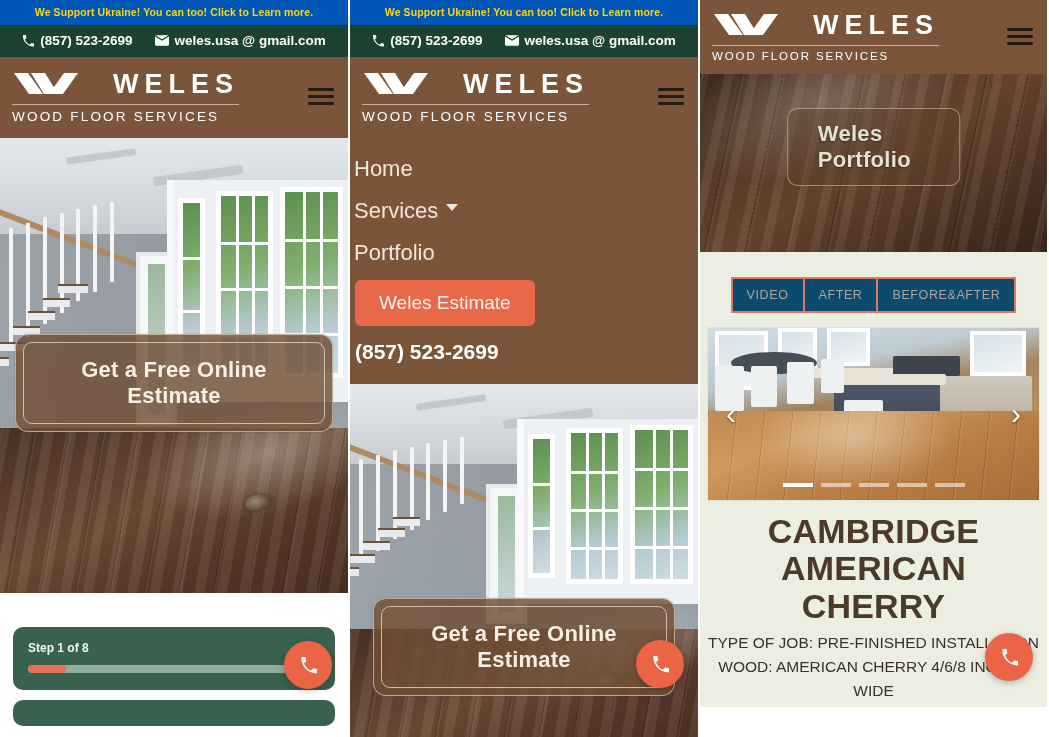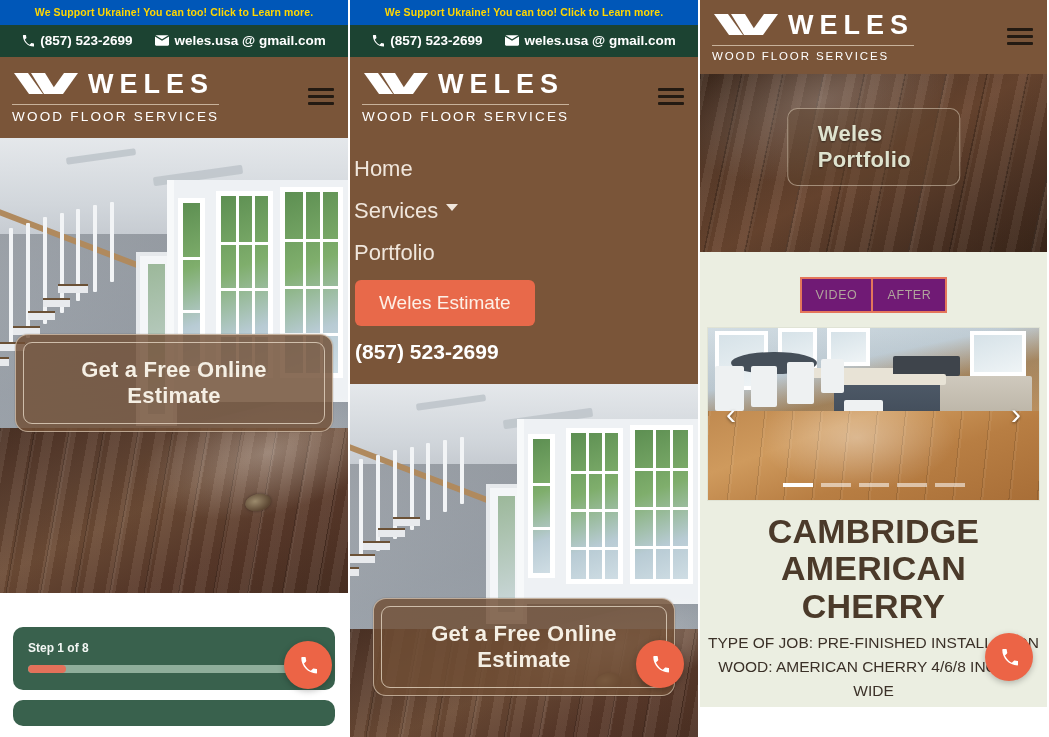--- a/index.html
+++ b/index.html
@@ -57,21 +57,21 @@
   .brand-header {
     background: #7a5539;
     display: flex;
     align-items: center;
     justify-content: space-between;
     padding: 12px 14px 14px 12px;
     position: relative;
     z-index: 5;
   }
   .logo { display: flex; flex-direction: column; cursor: pointer; }
-  .logo-top { display: flex; align-items: center; gap: 2px; }
+  .logo-top { display: flex; align-items: center; gap: 27px; }
   .logo-mark { width: 74px; height: 30px; }
   .logo-word {
     color: #fff; font-size: 27px; font-weight: bold;
     letter-spacing: 6px; line-height: 1;
     font-family: "Liberation Sans", sans-serif;
   }
   .logo-rule { height: 1px; background: #c8b29b; margin: 5px 0 4px; width: 100%; }
   .logo-sub {
     color: #fff; font-size: 13.5px; letter-spacing: 2.2px;
     font-family: "Liberation Sans", sans-serif;
@@ -262,21 +262,21 @@
     text-shadow: 0 1px 2px rgba(0,0,0,.45);
   }
   .portfolio-body { background: #ebeee1; padding: 0 0 4px; }
   .filter-tabs {
     display: flex; justify-content: center; align-items: stretch;
     padding: 25px 0 14px;
   }
   .filter-tab {
     border: 2px solid #e4765b;
     color: #b0a49c;
-    background: #701a75;
+    background: #0c4a6e;
     font-size: 12.5px;
     letter-spacing: .6px;
     padding: 9px 14px;
     cursor: pointer;
     margin-left: -2px;
     font-family: "Liberation Sans", sans-serif;
     text-align: right;
   }
   .filter-tab:first-child { margin-left: 0; }
 
@@ -633,20 +633,21 @@
       <div class="portfolio-sheen"></div>
       <div class="portfolio-title-box">
         <div class="portfolio-title">Weles Portfolio</div>
       </div>
     </div>
 
     <div class="portfolio-body">
       <div class="filter-tabs">
         <div class="filter-tab">VIDEO</div>
         <div class="filter-tab">AFTER</div>
+        <div class="filter-tab">BEFORE&amp;AFTER</div>
       </div>
 
       <div class="carousel">
         <div class="kitchen">
           <div class="k-win" style="left:2%;top:2%;width:16%;height:34%;"></div>
           <div class="k-win" style="left:21%;top:0%;width:12%;height:26%;"></div>
           <div class="k-win" style="left:36%;top:0%;width:13%;height:22%;"></div>
           <div class="k-win" style="right:4%;top:2%;width:17%;height:26%;"></div>
           <div class="k-counter" style="left:29%;top:23%;width:40%;height:6%;"></div>
           <div class="k-cab" style="left:64%;top:28%;width:34%;height:26%;"></div>

